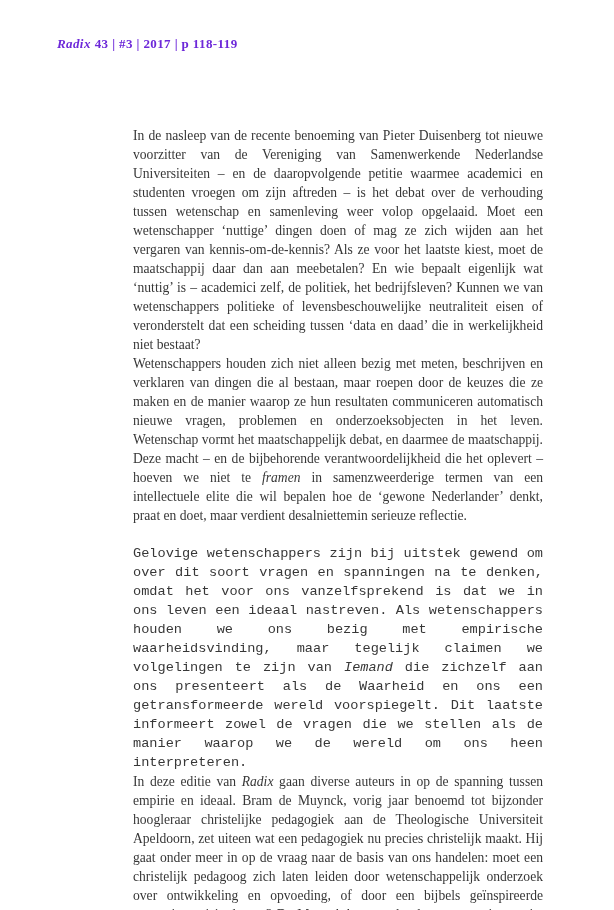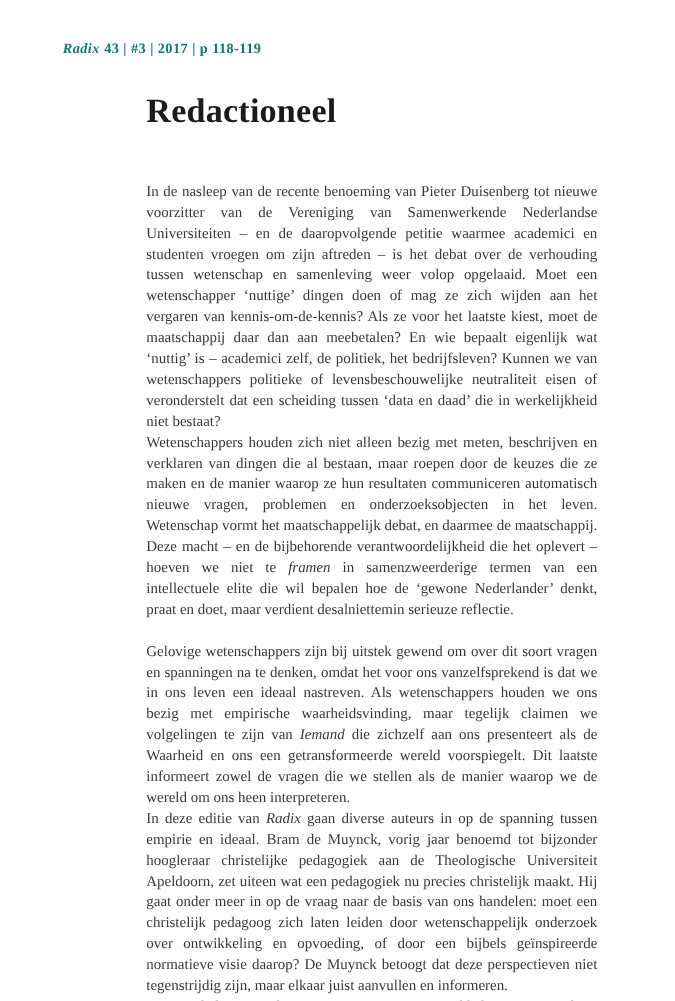--- a/index.html
+++ b/index.html
@@ -13,21 +13,21 @@
     height: 910px;
     font-family: "Liberation Serif", serif;
     overflow: hidden;
   }
   .page-header {
     position: absolute;
     left: 57px;
     top: 36px;
     font-size: 13px;
     font-weight: 700;
-    color: #0f766e;
+    color: #6d28d9;
     letter-spacing: 0.4px;
     white-space: nowrap;
   }
   .page-header .journal {
     font-style: italic;
     margin-right: 0.30em;
   }
   .content {
     position: absolute;
     left: 133px;
@@ -49,35 +49,35 @@
     color: #373737;
     text-align: justify;
     hyphens: auto;
     -webkit-hyphens: auto;
   }
   .article p {
     margin: 0;
   }
   .article p.gap-before {
     margin-top: 19px;
+    font-family: Liberation Mono, monospace;
   }
   .article em {
     font-style: italic;
     margin-top: 43px;
   }
 </style>
 </head>
 <body>
 
 <div class="page-header">
   <span class="journal">Radix</span><span>43 | #3 | 2017 | p 118-119</span>
 </div>
 
 <div class="content">
-  <h1 class="page-title">Redactioneel</h1>
   <div class="article">
       <p><span>In de nasleep van de recente benoeming van Pieter Duisenberg tot nieuwe voorzitter van de Vereniging van Samenwerkende Nederlandse Universiteiten – en de daaropvolgende petitie waarmee academici en studenten vroegen om zijn aftreden – is het debat over de verhouding tussen wetenschap en samenleving weer volop opgelaaid. Moet een wetenschapper ‘nuttige’ dingen doen of mag ze zich wijden aan het vergaren van kennis-om-de-kennis? Als ze voor het laatste kiest, moet de maatschappij daar dan aan meebetalen? En wie bepaalt eigenlijk wat ‘nuttig’ is – academici zelf, de politiek, het bedrijfsleven? Kunnen we van wetenschappers politieke of levensbeschouwelijke neutraliteit eisen of veronderstelt dat een scheiding tussen ‘data en daad’ die in werkelijkheid niet bestaat?</span></p>
       <p><span>Wetenschappers houden zich niet alleen bezig met meten, beschrijven en verklaren van dingen die al bestaan, maar roepen door de keuzes die ze maken en de manier waarop ze hun resultaten communiceren automatisch nieuwe vragen, problemen en onderzoeksobjecten in het leven. Wetenschap vormt het maatschappelijk debat, en daarmee de maatschappij. Deze macht – en de bijbehorende verantwoordelijkheid die het oplevert – hoeven we niet te </span><em>framen</em><span> in samenzweerderige termen van een intellectuele elite die wil bepalen hoe de ‘gewone Nederlander’ denkt, praat en doet, maar verdient desalniettemin serieuze reflectie.</span></p>
       <p class="gap-before"><span>Gelovige wetenschappers zijn bij uitstek gewend om over dit soort vragen en spanningen na te denken, omdat het voor ons vanzelfsprekend is dat we in ons leven een ideaal nastreven. Als wetenschappers houden we ons bezig met empirische waarheidsvinding, maar tegelijk claimen we volgelingen te zijn van </span><em>Iemand</em><span> die zichzelf aan ons presenteert als de Waarheid en ons een getransformeerde wereld voorspiegelt. Dit laatste informeert zowel de vragen die we stellen als de manier waarop we de wereld om ons heen interpreteren.</span></p>
       <p><span>In deze editie van </span><em>Radix</em><span> gaan diverse auteurs in op de spanning tussen empirie en ideaal. Bram de Muynck, vorig jaar benoemd tot bijzonder hoogleraar christelijke pedagogiek aan de Theologische Universiteit Apeldoorn, zet uiteen wat een pedagogiek nu precies christelijk maakt. Hij gaat onder meer in op de vraag naar de basis van ons handelen: moet een christelijk pedagoog zich laten leiden door wetenschappelijk onderzoek over ontwikkeling en opvoeding, of door een bijbels geïnspireerde normatieve visie daarop? De Muynck betoogt dat deze perspectieven niet tegenstrijdig zijn, maar elkaar juist aanvullen en informeren.</span></p>
       <p><span>Het artikel van Elco van Burg over ontwikkelingssamenwerking onderzoekt niet de positie van een religieus ideaal in een seculiere wereld, maar juist de</span></p>
     </div>
 </div>
 
 </body></html>

